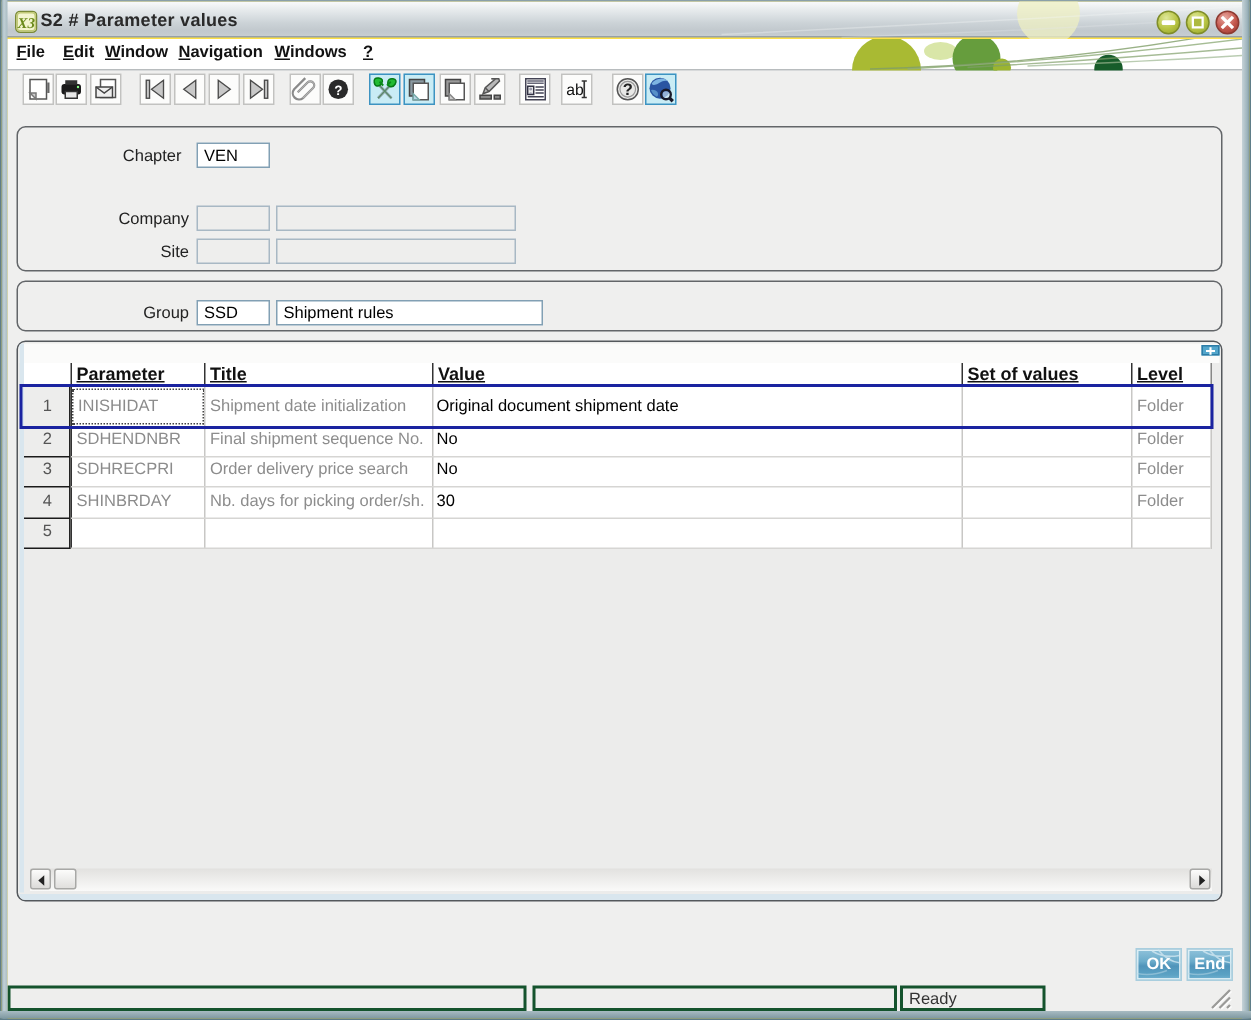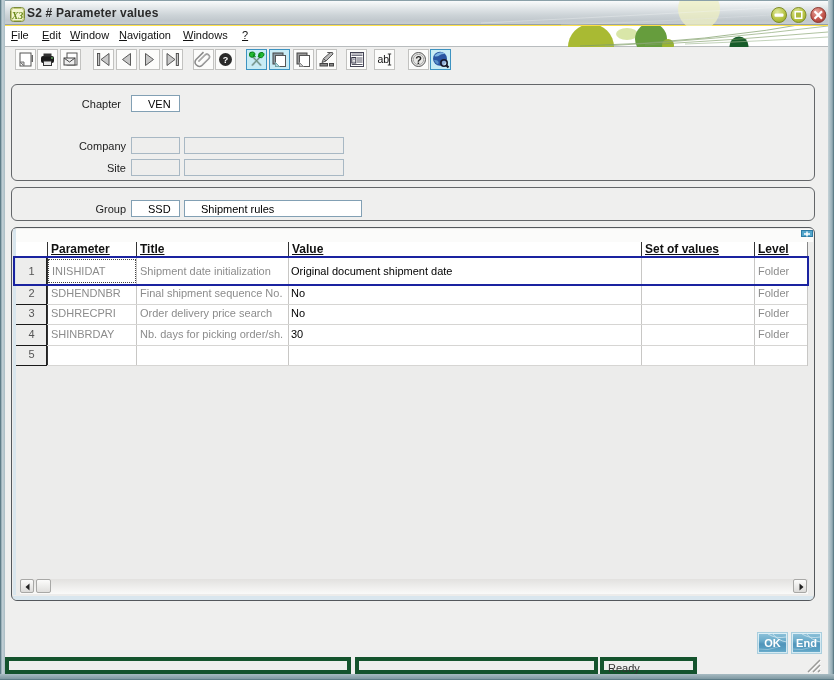--- a/index.html
+++ b/index.html
@@ -11,45 +11,45 @@
 #frameL { left:0; top:0; width:5px; height:680px; background:linear-gradient(90deg,#8ba4ad,#c2d0d6 40%,#a9bcc3); border-left:1px solid #5f7d88; }
 #frameR { right:0; top:0; width:6px; height:680px; background:linear-gradient(90deg,#c6d3d8,#9db3bb 70%,#7e98a1); border-right:1px solid #5f7d88; }
 #frameB { left:0; bottom:0; width:834px; height:6px; background:linear-gradient(180deg,#a8bbc2,#7e98a1); border-bottom:1px solid #5f7d88; }
 #title { left:1px; top:0; width:832px; height:25px;
   background:linear-gradient(180deg,#fafbfc 0%,#eef1f2 15%,#dde2e5 38%,#ccd3d7 62%,#c1c8cd 85%,#c7cdd1 100%);
   border-top:1px solid #8aa0a8; border-bottom:1px solid #96a0a6; }
 #titletext { left:27px; top:6px; font-size:12px; font-weight:bold; color:#2a2a2a; letter-spacing:0.2px;}
 
 #client { left:5px; top:26px; width:823px; height:648px; background:#efefee; }
 #menuband { left:0; top:0; width:823px; height:21px; background:#ffffff; border-bottom:1px solid #b8bcbe; }
-.menu { position:absolute; top:3px; font-size:11px; font-weight:normal; color:#111; }
+.menu { position:absolute; top:3px; font-size:11px; font-weight:bold; color:#111; }
 .menu u { text-decoration:underline; }
 
 .tb { position:absolute; top:23px; width:21px; height:21px; background:#fcfcfb; border:1px solid #c2c2c0; }
 .tb.on { background:#c9ecf5; border:1px solid #3d93c1; }
 
 .gbox { border:1px solid #636669; border-radius:6px; }
 .lbl { position:absolute; font-size:11px; color:#222; text-align:right; }
-.inp { position:absolute; height:17px; background:#fff; border:1px solid #82a0b4; font-size:11px; color:#000; padding:2px 0 0 16px; }
+.inp { position:absolute; height:17px; background:#fff; border:1px solid #82a0b4; font-size:11px; color:#000; padding:2px 0 0 4px; }
 .inp.dis { background:#eeeeed; border:1px solid #a8b8c4; }
 
 #tblbox { left:6px; top:201px; width:804px; height:374px; border:1px solid #54585c; border-radius:6px; background:#ececeb; overflow:hidden; }
 .hdr { position:absolute; font-size:12px; font-weight:bold; color:#111; text-decoration:underline; }
 .vsep { position:absolute; width:1px; }
 .vsep.h { top:14px; height:16px; background:#333; }
 .vsep.d { top:30px; height:108px; background:#c8c7c5; }
 .rline { position:absolute; left:35px; width:760px; height:1px; background:#d6d5d3; }
 .nline { position:absolute; left:4px; width:31px; height:1px; background:#1a1a1a; }
 .num { position:absolute; left:4px; width:31px; text-align:center; font-size:11px; color:#555; }
 .cg { position:absolute; font-size:11px; color:#8c8c8c; white-space:nowrap; }
 .cb { position:absolute; font-size:11px; color:#000; white-space:nowrap; }
 .sbtn { top:0px; width:14px; height:14px; background:linear-gradient(180deg,#fcfcfb,#dcdbd9); border:1px solid #a8a8a6; border-radius:2px; }
 .sthumb { top:0px; height:14px; background:linear-gradient(180deg,#fcfcfb,#e0dfdd); border:1px solid #a8a8a6; border-radius:2px; }
 
-.sp { position:absolute; top:631px; height:17px; border:4px solid #14532d; background:#eeeeed; }
+.sp { position:absolute; top:631px; height:17px; border:2px solid #14532d; background:#eeeeed; }
 
 .btn { position:absolute; top:606px; width:31px; height:22px; border:1px solid #a9cede; box-shadow:inset 0 0 0 1px rgba(240,250,253,0.8); background:linear-gradient(180deg,#8fc2da 0%,#6aabca 40%,#5094ba 55%,#5ba2c4 85%,#74b2d0 100%); color:#fff; font-size:11px; font-weight:bold; text-align:center; padding-top:4px; }
 .btn svg { position:absolute; left:0; top:0; }
 .btn span { position:relative; }
 </style>
 </head>
 <body>
 <div id="win">
   <div class="abs" id="title">
     <svg width="832" height="25" style="position:absolute;left:0;top:0;">

